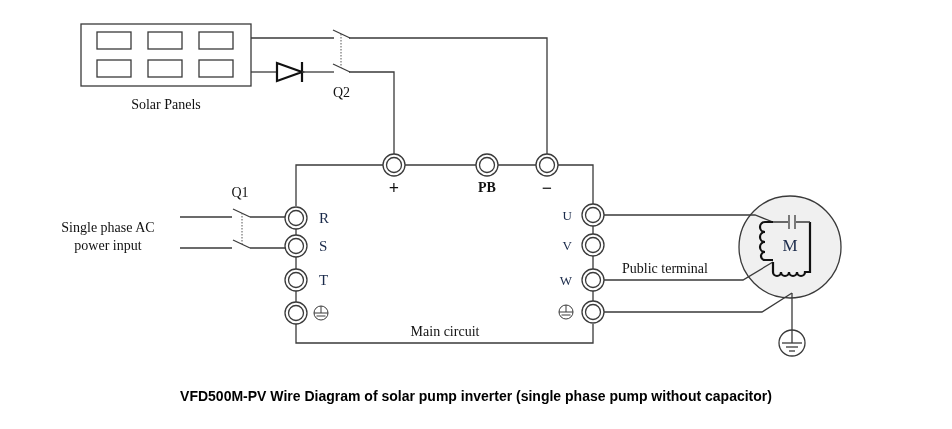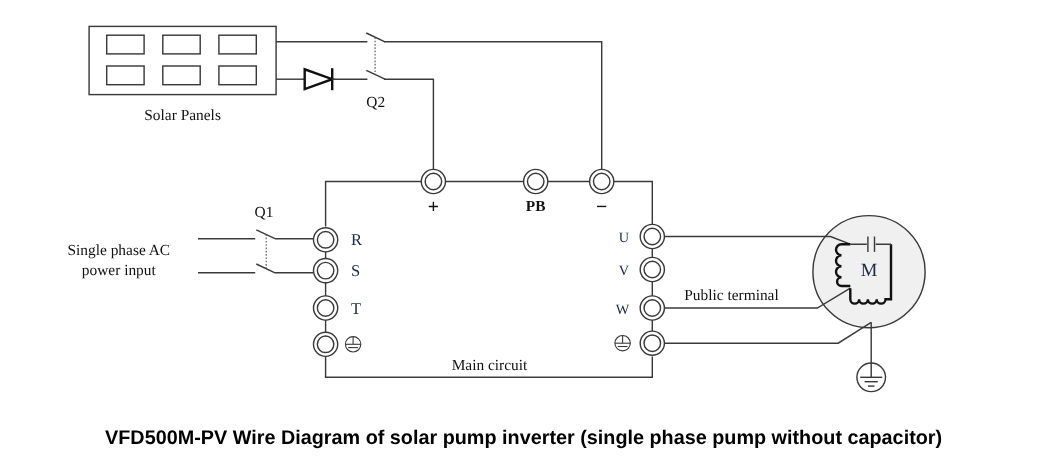--- a/index.html
+++ b/index.html
@@ -7,21 +7,21 @@
   #diagram { position: absolute; left: 0; top: 0; }
   .wire { stroke: #3a3a3a; stroke-width: 1.3; fill: none; }
   .thin { stroke: #3a3a3a; stroke-width: 1; fill: none; }
   .dash { stroke: #555; stroke-width: 1; stroke-dasharray: 1.5 1.5; fill: none; }
   .bold { stroke: #111; stroke-width: 2.2; fill: none; }
   .lbl { font-family: "Liberation Serif", serif; font-size: 14px; fill: #111; }
   .lbl-term { font-family: "Liberation Serif", serif; font-size: 15px; fill: #1a2a4a; }
   .lbl-bold { font-family: "Liberation Serif", serif; font-size: 14px; font-weight: bold; fill: #111; }
   .caption {
     position: absolute; left: 0; top: 388px; width: 952px; text-align: center;
-    font-family: "Liberation Sans", sans-serif; font-weight: bold; font-size: 18px; color: #000;
+    font-family: "Liberation Sans", sans-serif; font-weight: bold; font-size: 14px; color: #000;
   }
 </style>
 </head>
 <body>
 
 <svg id="diagram" width="952" height="429" viewBox="0 0 952 429">
 
   <g>
     <rect x="81" y="24" width="170" height="62" class="wire"></rect>
     <g id="solar-cells">

